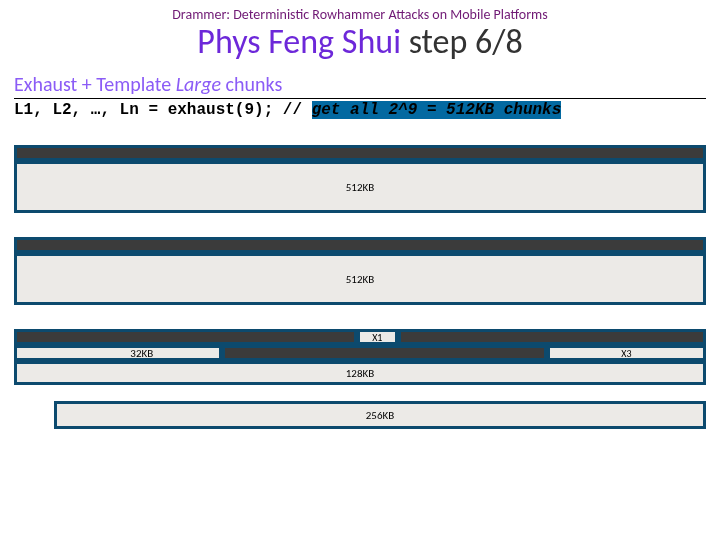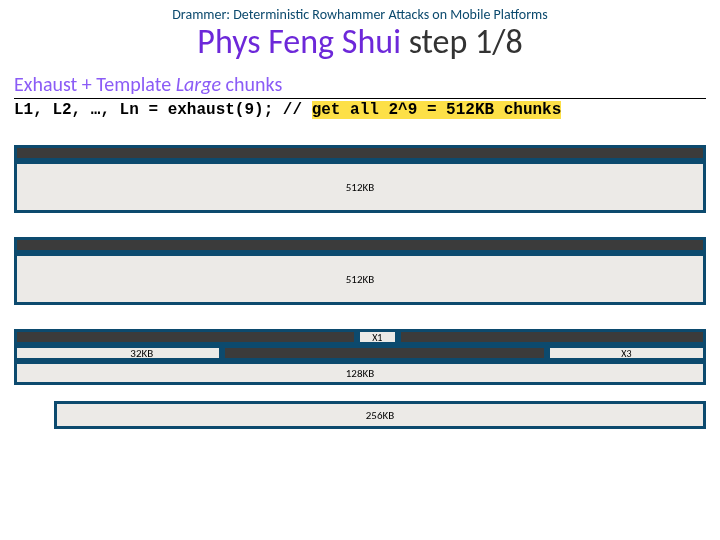--- a/index.html
+++ b/index.html
@@ -7,21 +7,21 @@
     width: 720px;
     height: 540px;
     background: #ffffff;
     font-family: Calibri, "Segoe UI", Arial, sans-serif;
     overflow: hidden;
     position: relative;
   }
   .paper-title {
     text-align: center;
     font-size: 14px;
-    color: #0c4a6e;
+    color: #701a75;
     margin-top: 6px;
   }
   .slide-title {
     text-align: center;
     font-size: 34px;
     font-weight: 400;
     color: #333;
     margin-top: -2px;
   }
   .slide-title .accent { color: #6d28d9; }
@@ -32,21 +32,21 @@
   }
   .subhead .italic { font-style: italic; }
   .code-line {
     font-family: "Courier New", monospace;
     font-size: 16px;
     font-weight: bold;
     color: #000;
     margin-left: 14px;
     white-space: pre;
   }
-  .code-line .hl { background: #fde047; }
+  .code-line .hl { background: #0369a1; font-style: italic; }
   .hr-under {
     border: none;
     border-top: 1px solid #000;
     margin: 0 14px 2px 14px;
   }
   .diagram {
     position: absolute;
     left: 14px;
     right: 14px;
     top: 145px;
@@ -64,21 +64,21 @@
   }
   .block.dark { background: #3b3b3b; color: #eee; }
   .block.nolabel { font-size: 0; }
 </style>
 </head>
 <body>
 
 <div class="paper-title">Drammer: Deterministic Rowhammer Attacks on Mobile Platforms</div>
 
 <div class="slide-title">
-  <span class="accent">Phys Feng Shui</span><span> step 1/8</span>
+  <span class="accent">Phys Feng Shui</span><span> step 6/8</span>
 </div>
 
 <div class="subhead">
   <span>Exhaust + Template </span><span class="italic">Large</span><span> chunks</span>
 </div>
 <hr class="hr-under">
 
 <div class="code-line"><span>L1, L2, …, Ln = exhaust(9); // </span><span class="hl">get all 2^9 = 512KB chunks</span></div>
 
 <div class="diagram">

